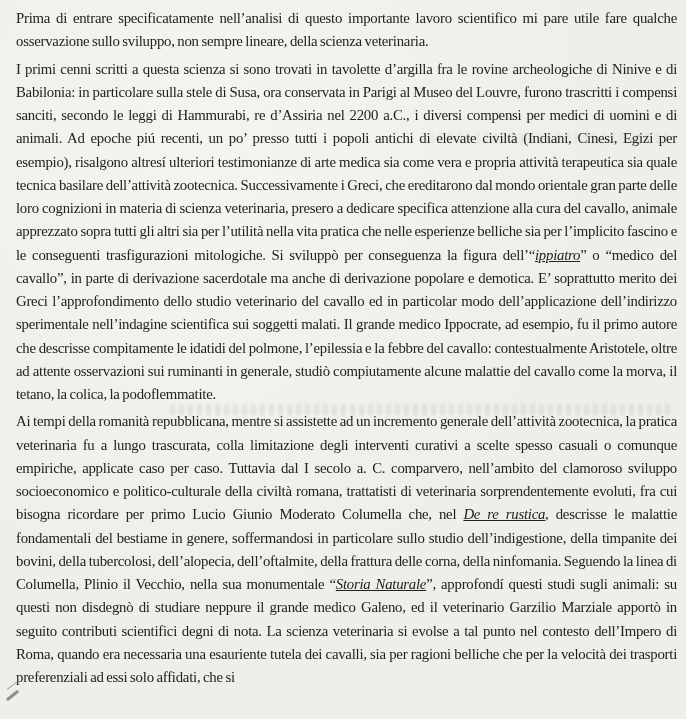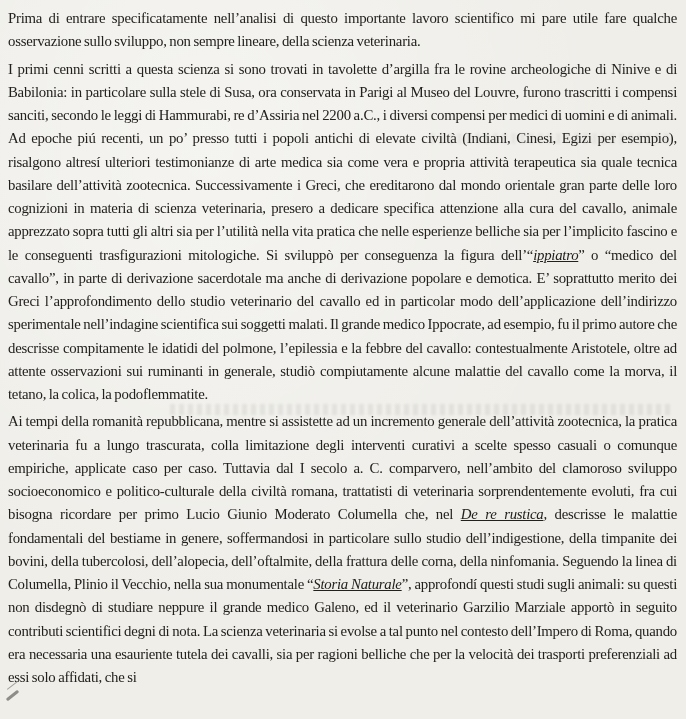--- a/index.html
+++ b/index.html
@@ -15,21 +15,21 @@
   .page {
     position: relative;
     width: 686px;
     height: 719px;
     overflow: hidden;
     background:
       radial-gradient(ellipse at 30% 20%, rgba(255,255,255,0.35), rgba(255,255,255,0) 60%),
       var(--paper);
     font-family: "Liberation Serif", "DejaVu Serif", serif;
     color: var(--ink);
-    padding: 7px 9px 0 8px;
+    padding: 7px 9px 0 16px;
   }
   .body-text p {
     margin: 0 0 4px 0;
     font-size: 14.8px;
     line-height: 23.25px;
     letter-spacing: -0.25px;
     word-spacing: -0.8px;
     text-align: justify;
     text-rendering: optimizeLegibility;
   }

